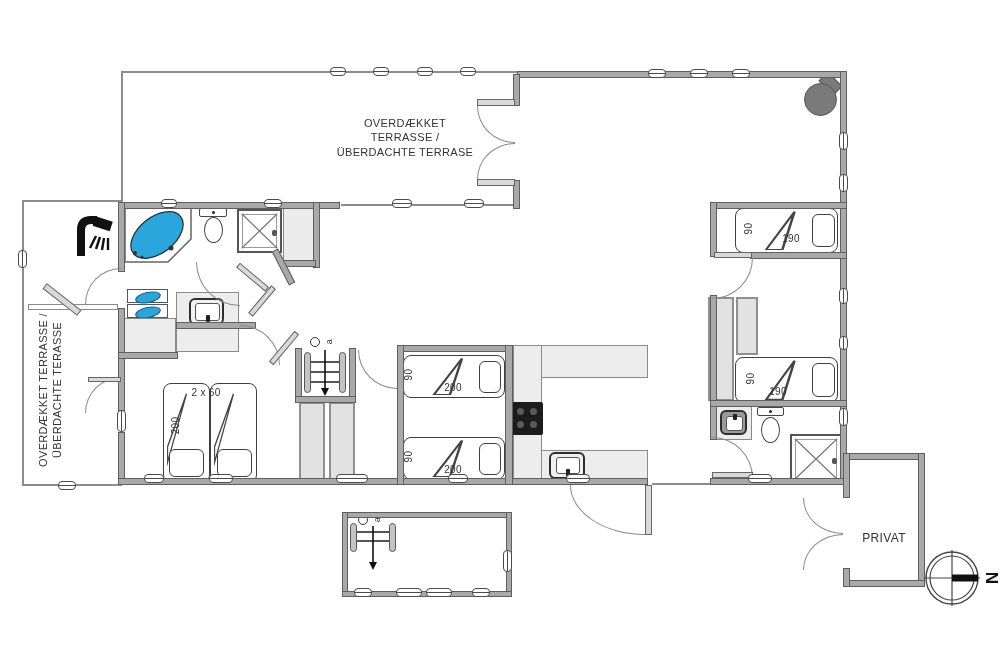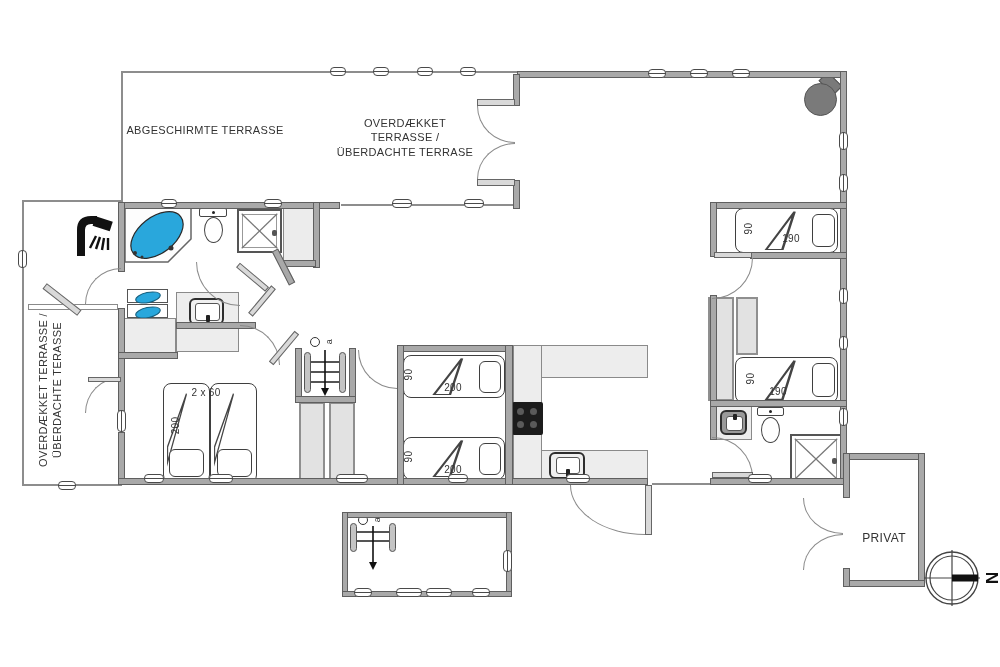--- a/index.html
+++ b/index.html
@@ -321,21 +321,20 @@
   <div class="win h" style="left:566px;top:474px;width:24px"></div>
   <div class="win h" style="left:748px;top:474px;width:24px"></div>
 
   <div class="win h" style="left:354px;top:588px;width:18px"></div>
   <div class="win h" style="left:396px;top:588px;width:26px"></div>
   <div class="win h" style="left:426px;top:588px;width:26px"></div>
   <div class="win h" style="left:472px;top:588px;width:18px"></div>
   <div class="win v" style="left:503px;top:550px;height:22px"></div>
 
   <div class="lbl" style="left:105px;top:123px;width:200px">
-    <div>ABGESCHIRMTE TERRASSE</div>
   </div>
   <div class="lbl" style="left:330px;top:116px;width:150px">
     <div>OVERDÆKKET</div>
     <div>TERRASSE /</div>
     <div>ÜBERDACHTE TERRASE</div>
   </div>
   <div class="lbl" style="left:-28px;top:374px;width:160px;height:32px;transform:rotate(-90deg)">
     <div>OVERDÆKKET TERRASSE /</div>
     <div>ÜBERDACHTE TERASSE</div>
   </div>

